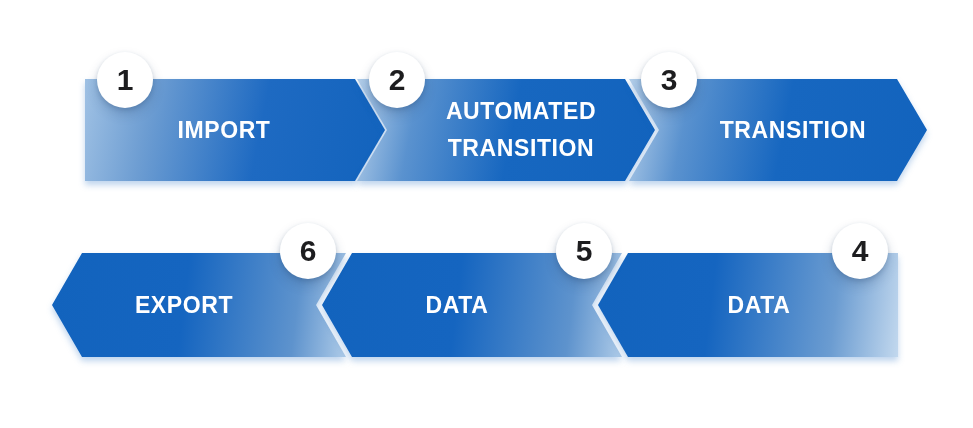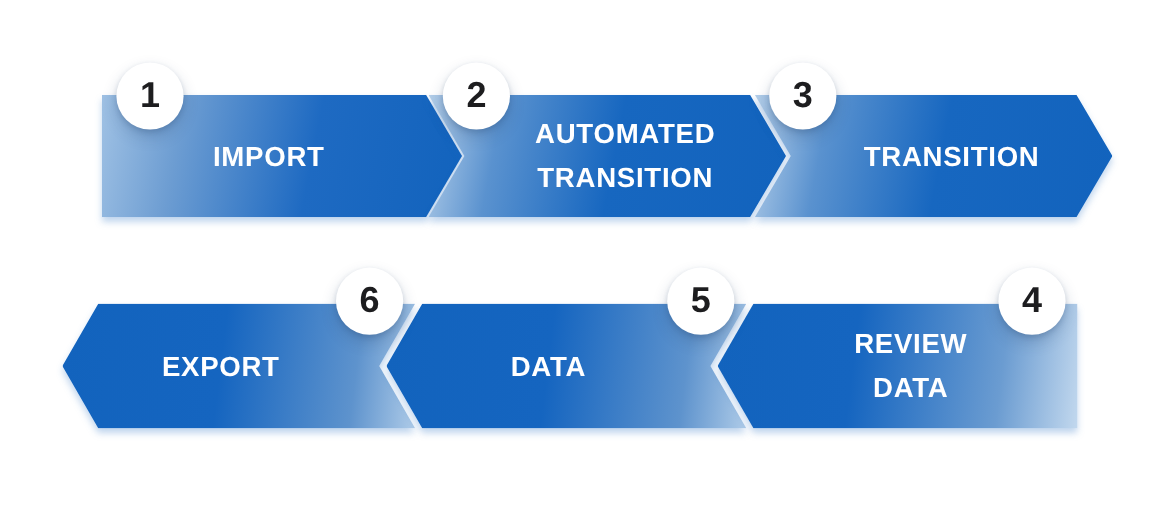--- a/index.html
+++ b/index.html
@@ -142,20 +142,19 @@
     </div>
 
     <div class="arrow a4">
       <div class="shape-wrap">
           <div class="shape"></div>
         </div>
       <div class="badge">
         <span>4</span>
       </div>
       <div class="label">
-        <span>REVIEW</span>
         <span>DATA</span>
       </div>
     </div>
 
   </div>
 
 </div>
 
 </body></html>

